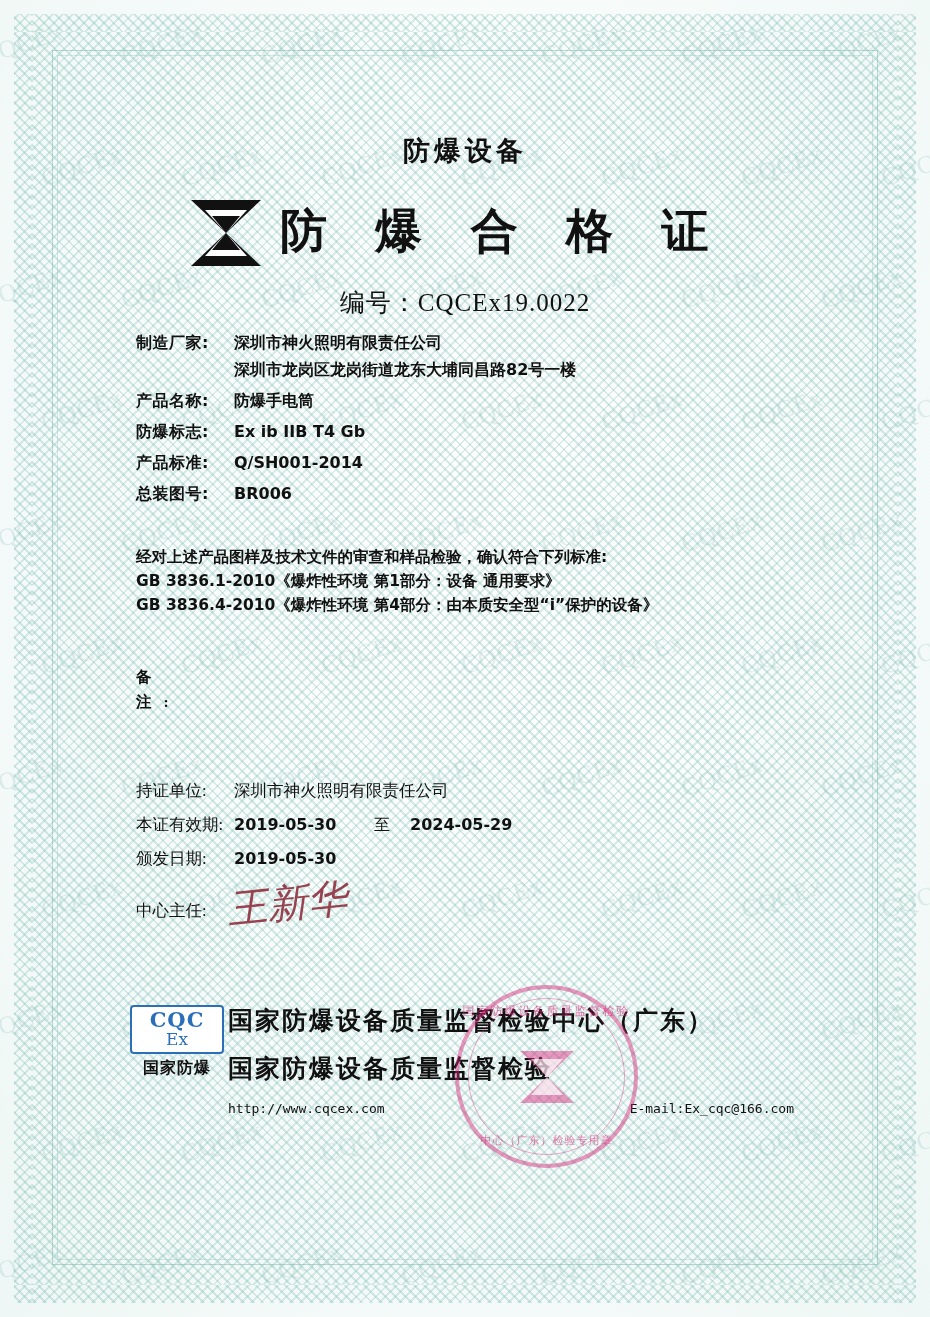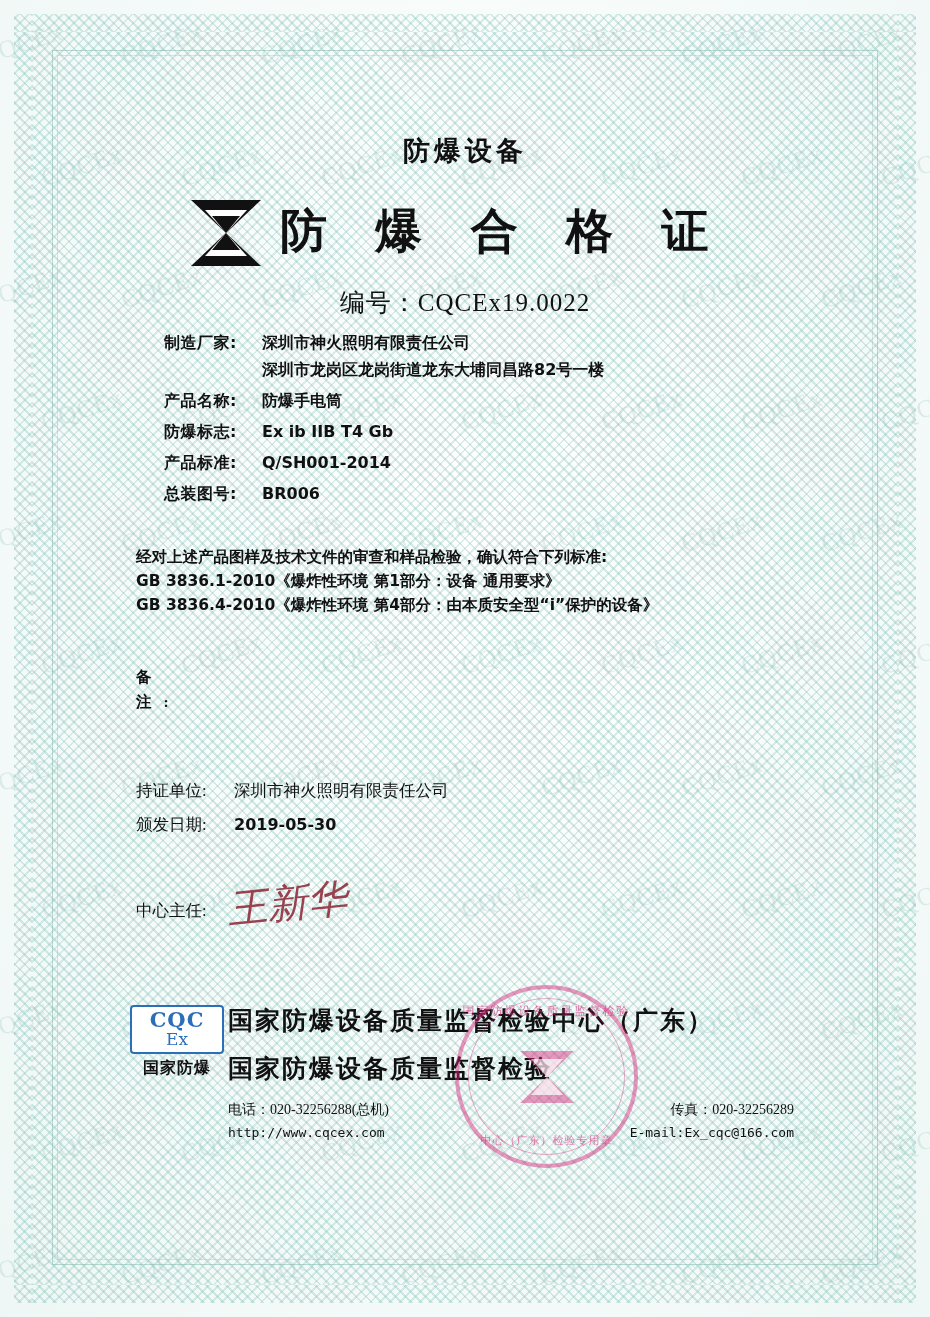--- a/index.html
+++ b/index.html
@@ -84,21 +84,21 @@
     text-align:center;
     font-size:25px;
     color:#111;
     letter-spacing:1px;
   }
   .fields{
     position:absolute;left:136px;top:333px;width:660px;
     font-size:16.5px;
     color:#111;
   }
-  .row{display:flex;align-items:flex-start;margin-bottom:10px;margin-left:28px;}
+  .row{display:flex;align-items:flex-start;margin-bottom:10px;}
   .lbl{
     width:98px;flex:0 0 98px;
     font-family:"DejaVu Sans", sans-serif;
     font-weight:bold;
     font-size:16px;
     letter-spacing:.5px;
   }
   .val{
     font-family:"DejaVu Sans", sans-serif;
     font-weight:bold;
@@ -376,20 +376,26 @@
 
     <div class="remarks">
       <div class="rlabel">备 注:</div>
     </div>
 
     <div class="holder">
       <div class="row2">
         <div class="k">持证单位:</div>
         <div class="v normal">深圳市神火照明有限责任公司</div>
       </div>
+      <div class="row2 valid">
+        <div class="k">本证有效期:</div>
+        <div class="v">
+          <span class="d1">2019-05-30</span><span class="sep">至</span><span>2024-05-29</span>
+        </div>
+      </div>
       <div class="row2">
         <div class="k">颁发日期:</div>
         <div class="v">2019-05-30</div>
       </div>
     </div>
 
     <div class="director">中心主任:</div>
     <div class="signature">王新华</div>
 
     <div class="footer">
@@ -399,24 +405,20 @@
           <div class="cqc">CQC</div>
           <div class="ex">Ex</div>
         </div>
         <div class="cn">国家防爆</div>
       </div>
 
       <div class="org1">国家防爆设备质量监督检验中心（广东）</div>
       <div class="org2">国家防爆设备质量监督检验</div>
 
       <div class="contact">
-        <div class="cline">
-          <span><span>电话：</span><span>020-32256288(总机)</span></span>
-          <span><span>传真：</span><span>020-32256289</span></span>
-        </div>
         <div class="cline mono">
           <span>http://www.cqcex.com</span>
           <span>E-mail:Ex_cqc@166.com</span>
         </div>
       </div>
     </div>
 
     <div class="stamp">
       <div class="ring"></div>
       <div class="txt-top">国家防爆设备质量监督检验</div>

